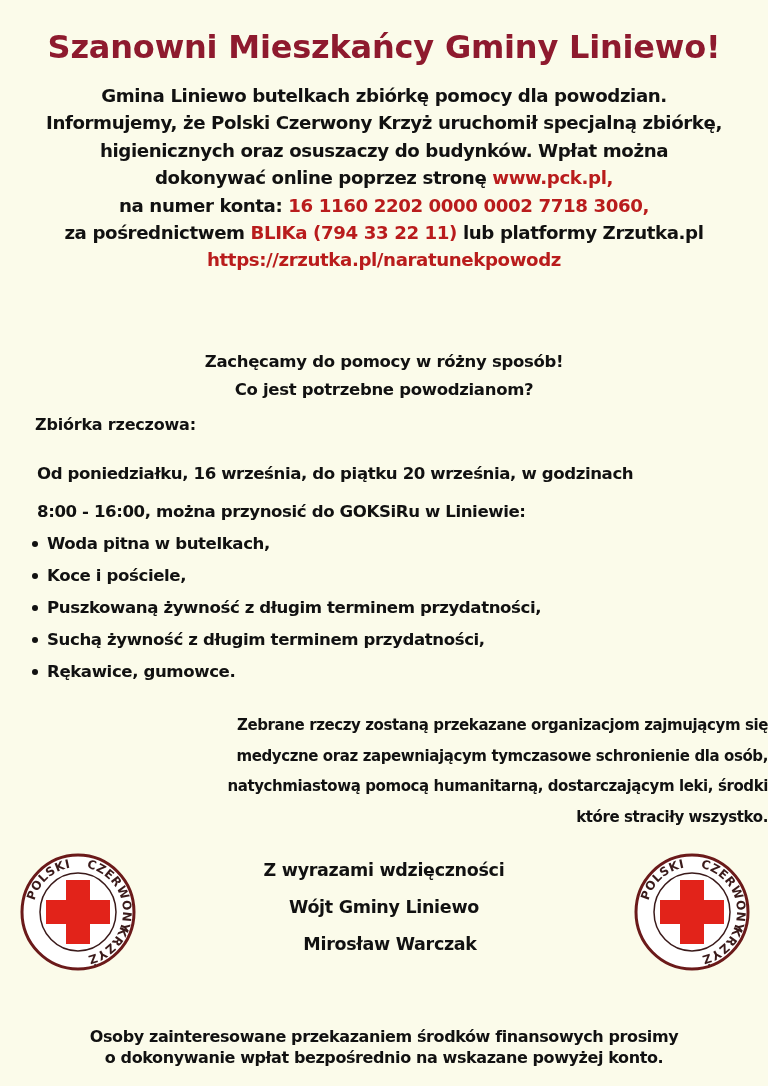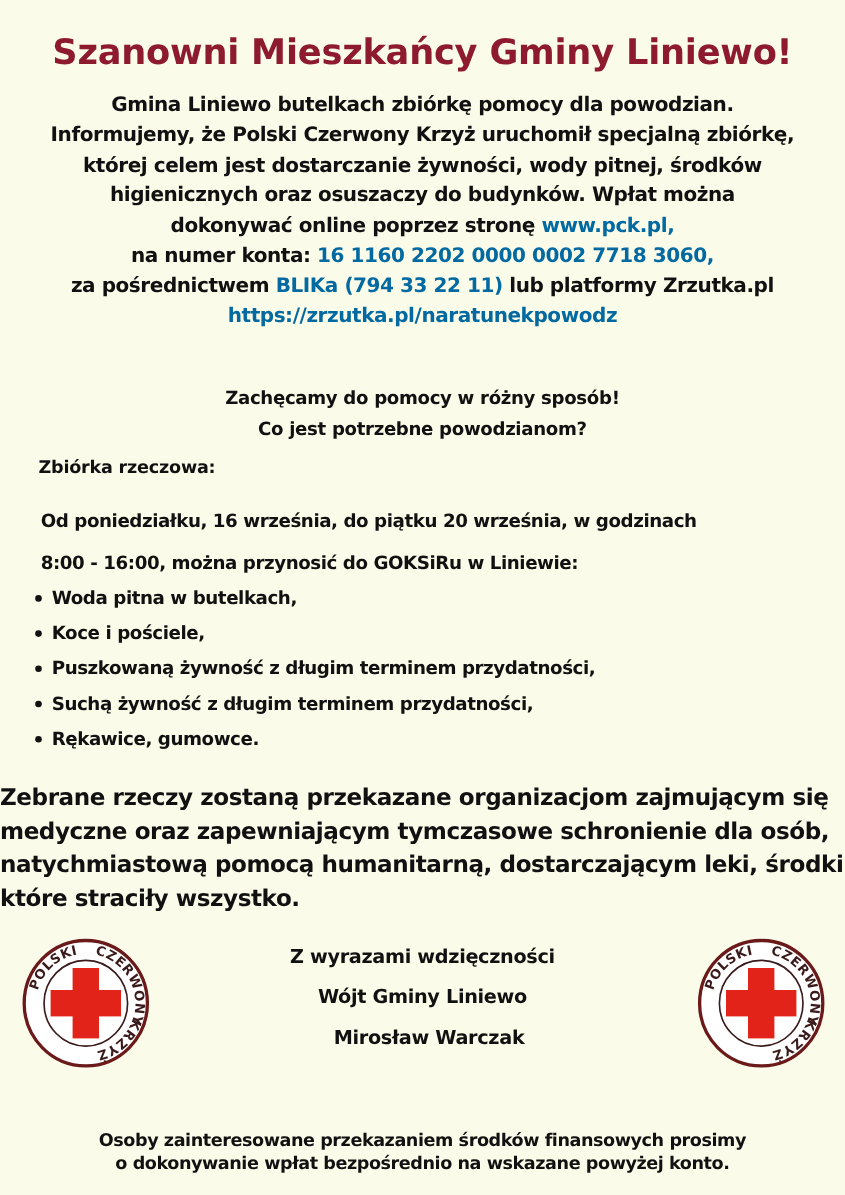--- a/index.html
+++ b/index.html
@@ -15,21 +15,21 @@
       position: absolute; top: 28px; left: 0; width: 768px;
       text-align: center; font-family: "DejaVu Sans", sans-serif;
       font-weight: bold; font-size: 32px; color: #8e1a2e;
       letter-spacing: -0.2px;
     }
     .intro {
       position: absolute; top: 82px; left: 0; width: 768px;
       text-align: center; font-weight: bold; font-size: 18.2px;
       line-height: 27.4px; letter-spacing: -0.4px;
     }
-    .red { color: #0369a1; }
+    .red { color: #b91c1c; }
     .encourage {
       position: absolute; top: 348px; left: 0; width: 768px;
       text-align: center; font-weight: bold; font-size: 16.5px;
       line-height: 28px; letter-spacing: -0.3px;
     }
     .section-title {
       position: absolute; top: 415px; left: 35px;
       font-weight: bold; font-size: 16px; letter-spacing: -0.2px;
     }
     .dates {
@@ -39,21 +39,21 @@
     }
     .items {
       position: absolute; top: 528px; left: 20px; margin: 0; padding: 0;
       list-style: none; font-weight: bold; font-size: 16.6px;
       letter-spacing: -0.4px;
     }
     .items li { height: 32px; line-height: 32px; display: flex; align-items: center; }
     .bullet { display: inline-block; width: 6px; height: 6px; background: #111; border-radius: 50%; margin: 0 9px 0 12px; }
     .outro {
       position: absolute; top: 710px; left: 0; width: 768px;
-      text-align: left; font-weight: bold; font-size: 21px;
+      text-align: right; font-weight: bold; font-size: 15px;
       line-height: 30.5px; letter-spacing: -0.4px;
     }
     .signature {
       position: absolute; top: 852px; left: 0; width: 768px;
       text-align: center; font-weight: bold; font-size: 17.5px;
       line-height: 37px; letter-spacing: -0.3px;
     }
     .signature div:nth-child(3) { padding-left: 12px; }
     .logo { position: absolute; top: 852px; width: 120px; height: 120px; }
     .logo.left { left: 18px; }
@@ -67,21 +67,20 @@
 </head>
 <body>
 
 <div class="page">
 
   <h1 class="title" style="margin:0;">Szanowni Mieszkańcy Gminy Liniewo!</h1>
 
   <div class="intro">
     <div>Gmina Liniewo butelkach zbiórkę pomocy dla powodzian.</div>
     <div>Informujemy, że Polski Czerwony Krzyż uruchomił specjalną zbiórkę,</div>
-    <div>której celem jest dostarczanie żywności, wody pitnej, środków</div>
     <div>higienicznych oraz osuszaczy do budynków. Wpłat można</div>
     <div>
       <span>dokonywać online poprzez stronę </span><span class="red">www.pck.pl,</span>
     </div>
     <div>
       <span>na numer konta: </span><span class="red">16 1160 2202 0000 0002 7718 3060,</span>
     </div>
     <div>
       <span>za pośrednictwem </span><span class="red">BLIKa (794 33 22 11)</span><span> lub platformy Zrzutka.pl</span>
     </div>

